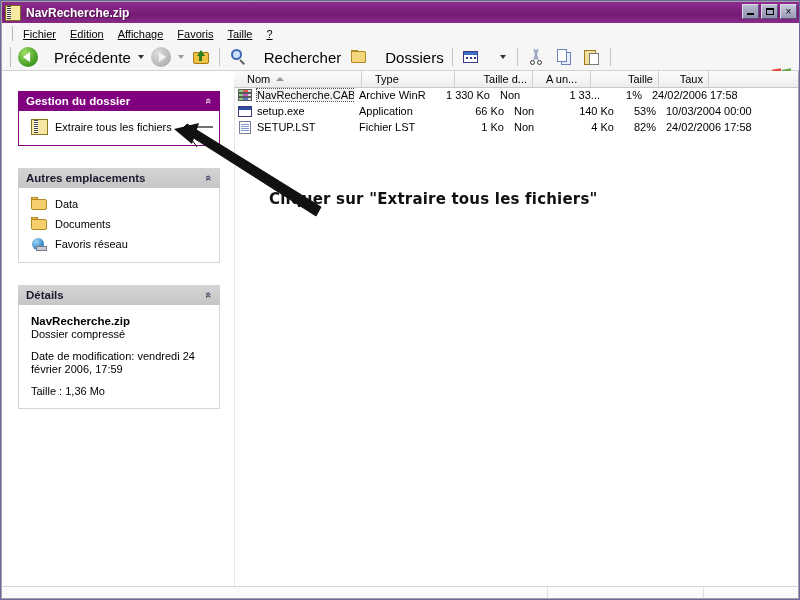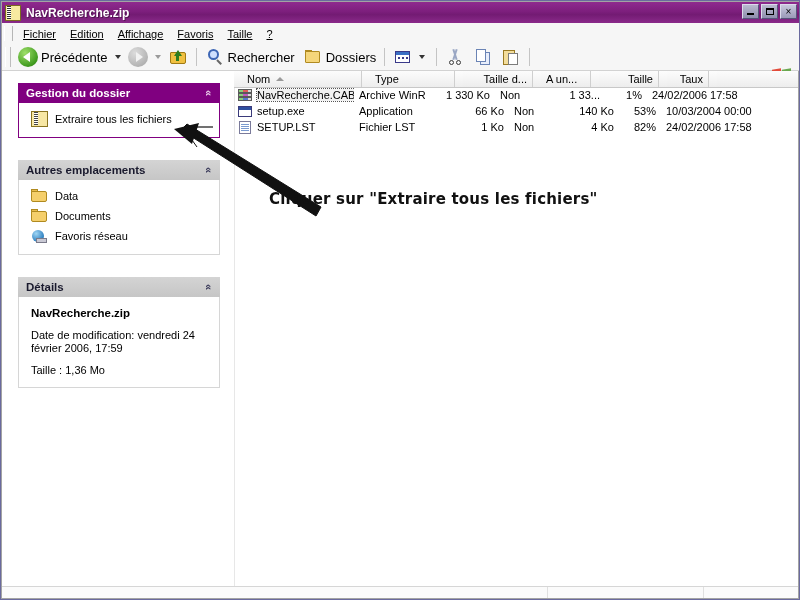--- a/index.html
+++ b/index.html
@@ -66,21 +66,21 @@
   }
 
   
   #toolbar{
     position:absolute;left:1px;top:43px;width:798px;height:26px;
     background:#f6f6f6;border-bottom:1px solid #d2d2d2;
     display:flex;align-items:center;
   }
   .tgrip{width:4px;height:20px;margin:0 3px;flex:none;
     border-left:1px solid #ffffff;border-right:1px solid #bdbdbd;}
-  .tbtn{display:flex;align-items:center;gap:3px;padding:2px 4px;white-space:nowrap;font-size:13px;text-align:right;}
+  .tbtn{display:flex;align-items:center;gap:16px;padding:2px 4px;white-space:nowrap;font-size:15px;text-align:right;}
   .tsep{width:1px;height:18px;background:#c4c4c4;margin:0 4px;flex:none;}
   .caret{width:0;height:0;border-left:3px solid transparent;border-right:3px solid transparent;border-top:4px solid #333;margin:0 3px;}
   .caret.dim{border-top-color:#9a9a9a;}
 
   .ic{width:20px;height:20px;position:relative;flex:none;}
   
   .ic-back{border-radius:50%;background:radial-gradient(circle at 35% 30%, #9fe06a, #3f9a1e 70%, #2c6c14);}
   .ic-back:after{content:"";position:absolute;left:5px;top:5px;
     width:0;height:0;border-top:5px solid transparent;border-bottom:5px solid transparent;border-right:7px solid #fff;}
   .ic-fwd{border-radius:50%;background:radial-gradient(circle at 35% 30%, #dcdcdc, #b4b4b4 70%, #9a9a9a);}
@@ -130,21 +130,21 @@
     position:absolute;left:233px;top:70px;right:1px;bottom:12px;
     background:#ffffff;
     overflow:hidden;
   }
   #listpane .divider{position:absolute;left:0;top:0;width:1px;height:100%;background:#e7e7e7;}
 
   
   #greyarea{position:absolute;left:234px;top:70px;width:120px;bottom:12px;background:#f7f7f7;}
 
   
-  .panel{margin:12px 14px 0 16px;}
+  .panel{margin:20px 14px 0 16px;}
   .panel-hd{
     height:20px;display:flex;align-items:center;justify-content:space-between;
     padding:0 8px;font-weight:bold;font-size:11.5px;box-sizing:border-box;
   }
   .panel-hd.purple{background:#800080;color:#ffffff;}
   .panel-hd.grey{background:linear-gradient(180deg,#d4d4d4,#c6c6c6);color:#1a1a2e;}
   .chev{font-size:11px;line-height:10px;font-weight:bold;}
   .panel-hd.purple .chev{color:#e8c8e8;}
   .panel-hd.grey .chev{color:#3a3a5a;}
   .panel-bd{
@@ -393,20 +393,21 @@
       </div>
     </div>
 
     <div class="panel grey-panel" style="margin-top:22px;">
       <div class="panel-hd grey">
         <span>Détails</span>
         <span class="chev" style="transform:rotate(90deg)">«</span>
       </div>
       <div class="panel-bd" style="padding:8px 10px 10px 10px;">
         <div class="dtl-title">NavRecherche.zip</div>
+        <div class="dtl-line">Dossier compressé</div>
         <div class="dtl-gap"></div>
         <div class="dtl-line" style="max-width:185px;white-space:normal;">Date de modification: vendredi 24 février 2006, 17:59</div>
         <div class="dtl-gap"></div>
         <div class="dtl-line">Taille : 1,36 Mo</div>
       </div>
     </div>
 
   </div>
 
   <div id="listpane">

